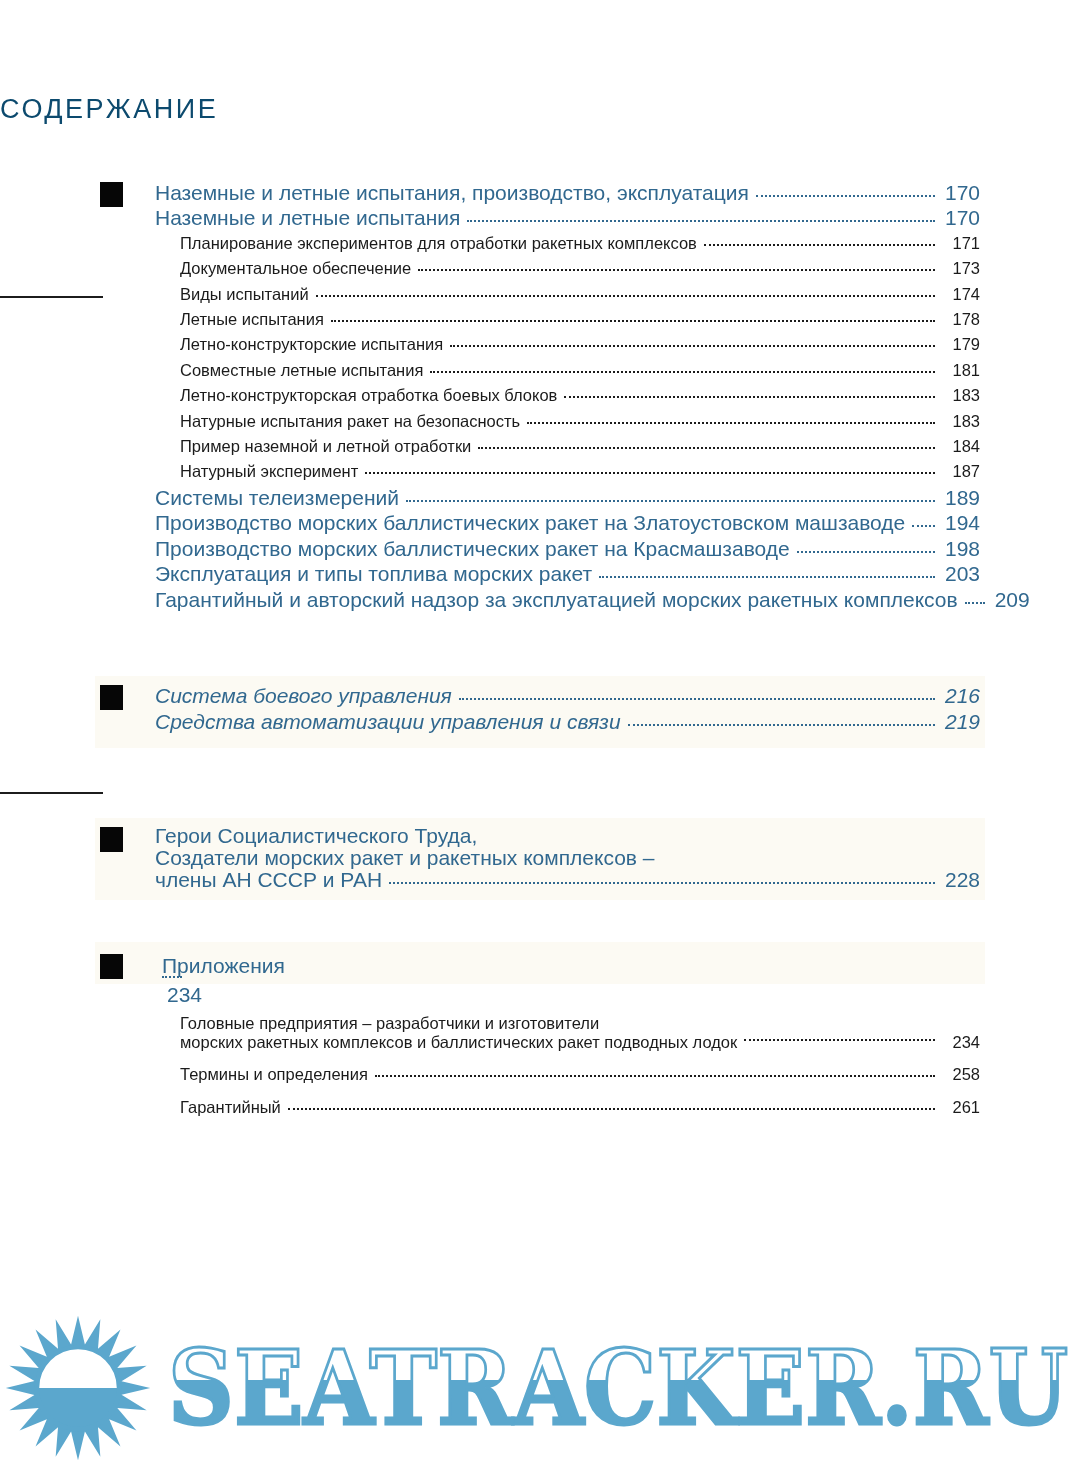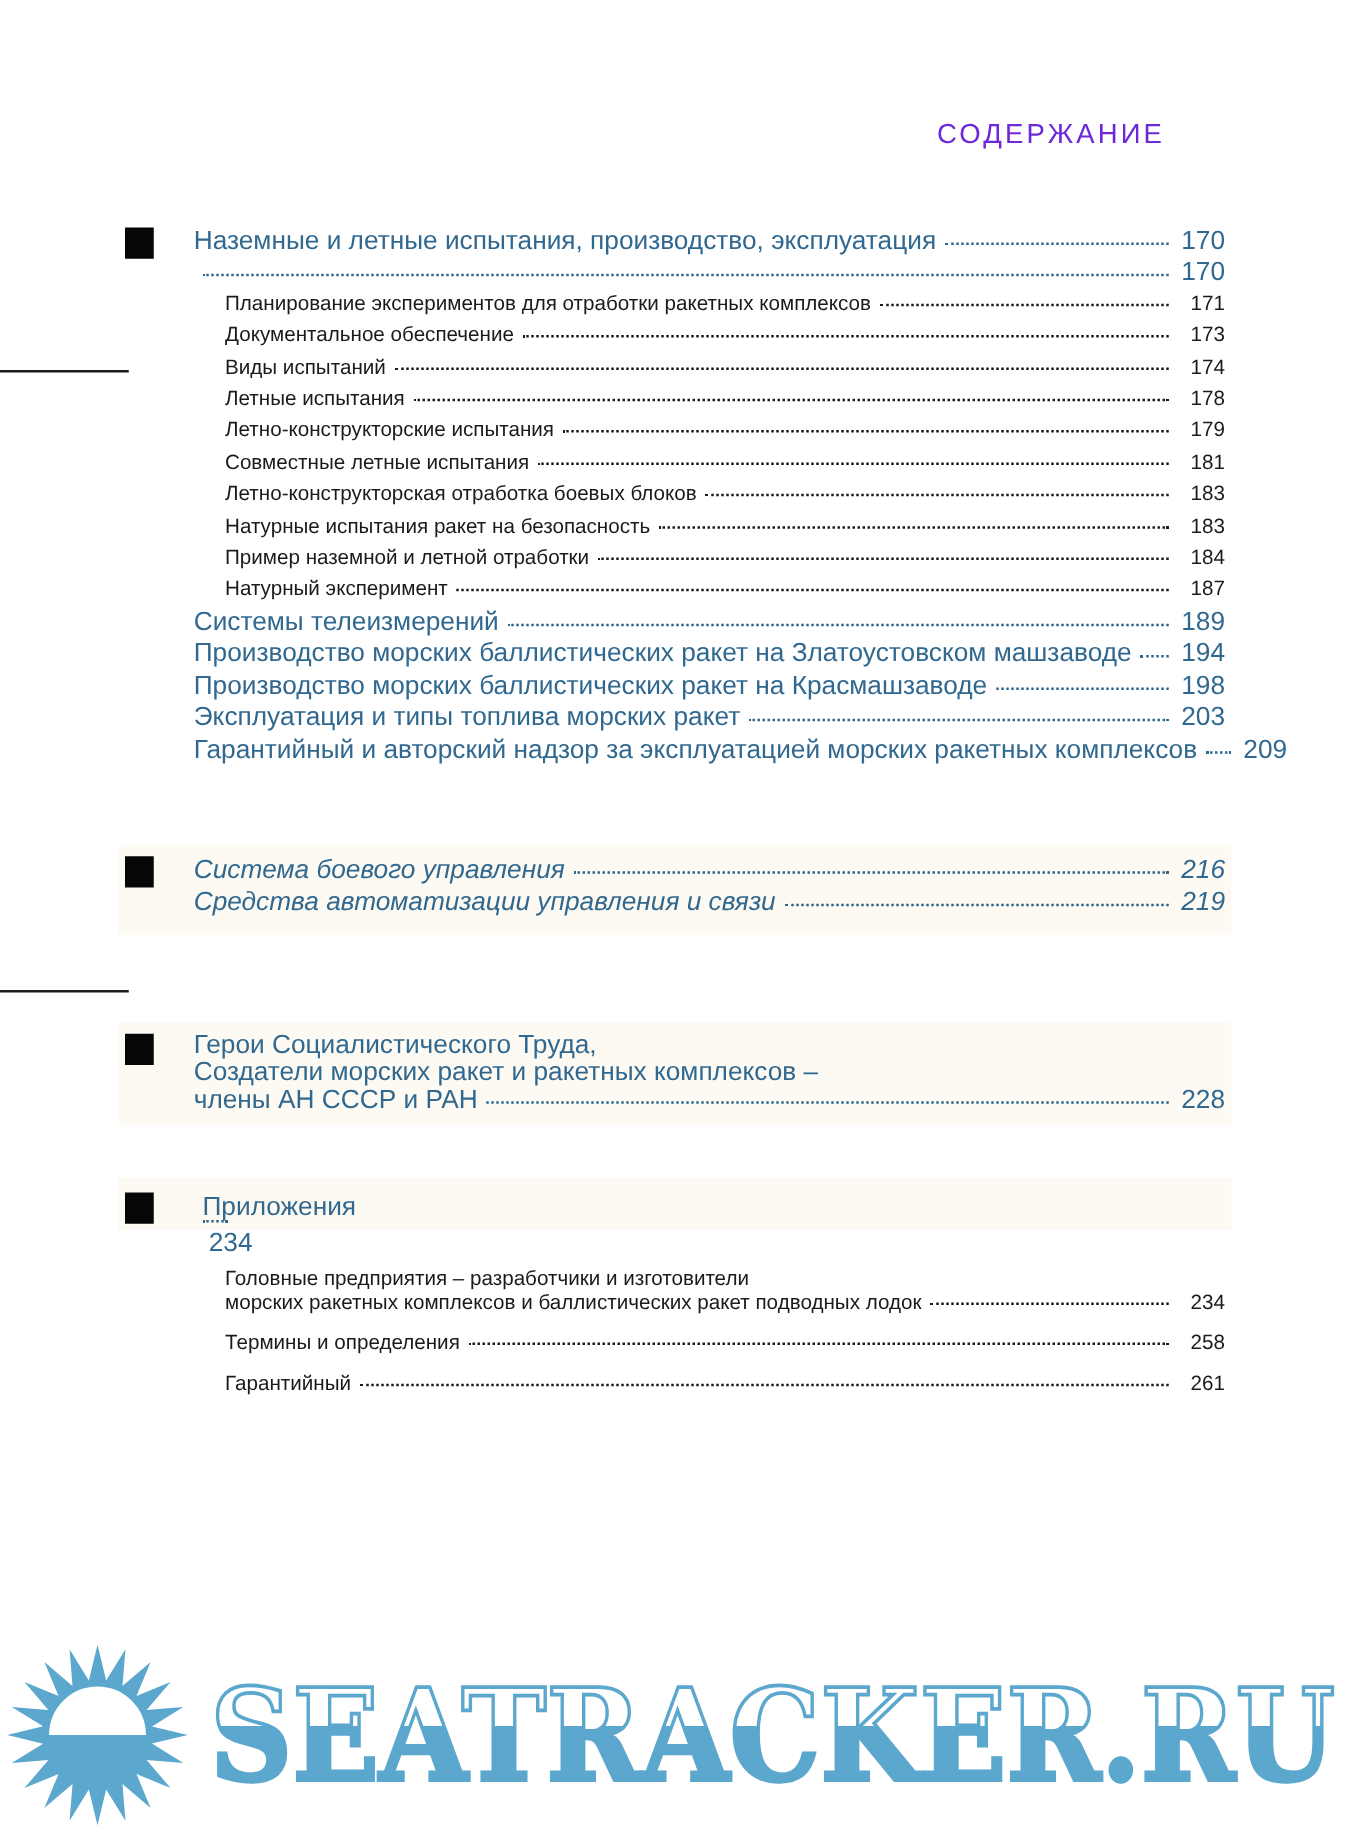--- a/index.html
+++ b/index.html
@@ -5,23 +5,22 @@
   html,body { margin:0; padding:0; }
   body {
     width:1080px; height:1474px;
     background:#ffffff;
     font-family:"Liberation Sans", sans-serif;
     position:relative;
     overflow:hidden;
   }
   .page-title {
     position:absolute; top:94px; left:0; width:932px;
-    text-align:right;
-    font-size:22px; letter-spacing:2.5px;
-    color:#6d28d9;
+    font-size:27px; letter-spacing:2.5px;
+    color:#0c4a6e;
     font-weight:400;
   }
   .tint {
     position:absolute; left:95px; width:890px;
     background:#f8f3e4; opacity:.45;
   }
   .fold-mark {
     position:absolute; left:0; width:103px; height:2px; background:#1c1c1c;
   }
   .toc {
@@ -51,21 +50,21 @@
     transform:translateY(-3px);
   }
   .page-num { text-align:right; min-width:40px; }
   .sec2 { margin-top:71px;font-style:italic; }
   .sec2 .row.main { line-height:26.5px; }
   .sec3 { margin-top:89px; }
   .sec3 .row.main { line-height:22px; }
   .sec4 { margin-top:61px; }
   .sec4 .row.main { line-height:27px;flex-direction:column; }
   .sec4 .subblock { margin-top:6px; }
-  .sec4 .row.sub.tight { line-height:19.5px; }
+  .sec4 .row.sub.tight { line-height:19.5px;align-items:center; }
   .sec4 .row.sub.spaced { margin-top:9px; line-height:24px; }
   .watermark-sun {
     position:absolute; left:2px; top:1312px;
     width:152px; height:152px;
   }
   .watermark-word {
     position:absolute; left:168px; top:1336px;
     width:906px; height:116px;
   }
 </style>
@@ -84,20 +83,21 @@
 <div class="toc">
 
   <div class="section sec1">
     <div class="bullet"></div>
     <div class="row main">
       <span>Наземные и летные испытания, производство, эксплуатация</span>
       <span class="leader"></span>
       <span class="page-num">170</span>
     </div>
     <div class="row main">
+      <span>Наземные и летные испытания</span>
       <span class="leader"></span>
       <span class="page-num">170</span>
     </div>
     <div class="row sub">
       <span>Планирование экспериментов для отработки ракетных комплексов</span>
       <span class="leader"></span>
       <span class="page-num">171</span>
     </div>
     <div class="row sub">
       <span>Документальное обеспечение</span>

